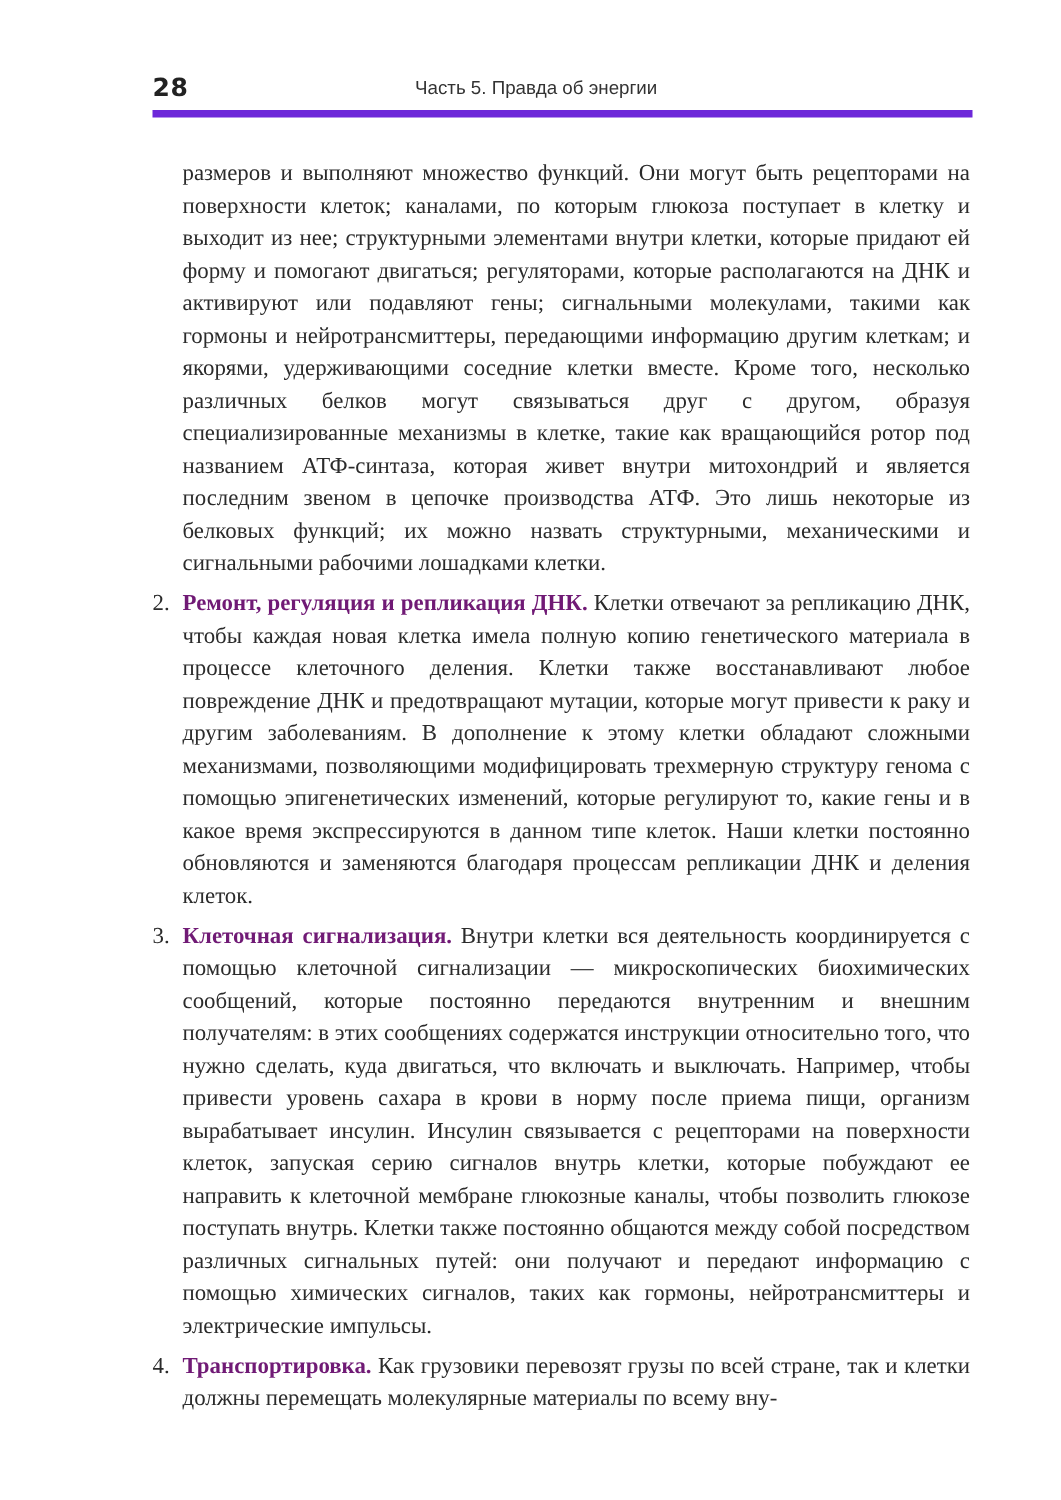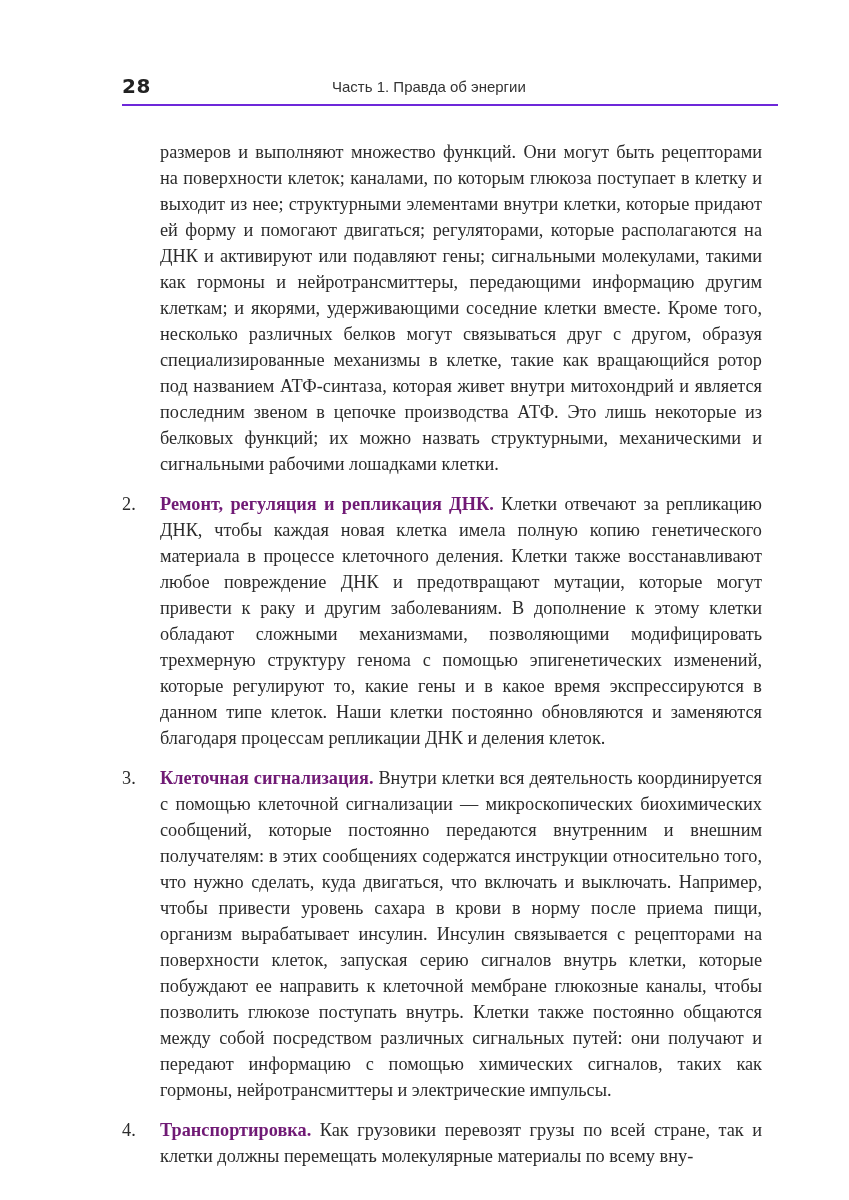--- a/index.html
+++ b/index.html
@@ -1,31 +1,31 @@
 <!DOCTYPE html>
 <html><head>
 <meta charset="utf-8">
 <style>
   html, body { margin: 0; padding: 0; background: #ffffff; }
   body { width: 849px; height: 1200px; position: relative; overflow: hidden; color: #2a2a2a; }
-  .header { position: absolute; left: 122px; top: 72px; width: 656px; height: 32px; border-bottom: 2px solid #6d28d9; }
+  .header { position: absolute; left: 122px; top: 56px; width: 656px; height: 32px; border-bottom: 6px solid #6d28d9; }
   .page-num { position: absolute; left: 0; top: 2px; font-family: "DejaVu Sans", sans-serif; font-weight: bold; font-size: 20px; color: #222; letter-spacing: 0.5px; }
   .running-title { position: absolute; left: 210px; top: 6px; font-family: "Liberation Sans", sans-serif; font-size: 15px; color: #333; }
   .content { position: absolute; left: 146px; top: 125px; width: 630px; font-family: "Liberation Serif", serif; font-size: 18.3px; line-height: 26px; text-align: justify; color: #2b2b2b; }
-  .content p { margin: 14px; text-indent: 0; }
+  .content p { margin: 0; text-indent: 0; }
   .item { position: relative; margin-top: 6px; }
   .item .num { position: absolute; left: -24px; top: 0; }
   .item b { font-weight: bold; color: #701a75; }
 </style>
 </head>
 <body>
 
 <div class="header">
   <span class="page-num">28</span>
-  <span class="running-title">Часть 1. Правда об энергии</span>
+  <span class="running-title">Часть 5. Правда об энергии</span>
 </div>
 
 <div class="content">
   <p>размеров и выполняют множество функций. Они могут быть рецепторами на поверхности клеток; каналами, по которым глюкоза поступает в клетку и выходит из нее; структурными элементами внутри клетки, которые придают ей форму и помогают двигаться; регуляторами, которые располагаются на ДНК и активируют или подавляют гены; сигнальными молекулами, такими как гормоны и нейротрансмиттеры, передающими информацию другим клеткам; и якорями, удерживающими соседние клетки вместе. Кроме того, несколько различных белков могут связываться друг с другом, образуя специализированные механизмы в клетке, такие как вращающийся ротор под названием АТФ-синтаза, которая живет внутри митохондрий и является последним звеном в цепочке производства АТФ. Это лишь некоторые из белковых функций; их можно назвать структурными, механическими и сигнальными рабочими лошадками клетки.</p>
 
   <div class="item">
     <span class="num">2.</span>
     <p><b>Ремонт, регуляция и репликация ДНК.</b><span> Клетки отвечают за репликацию ДНК, чтобы каждая новая клетка имела полную копию генетического материала в процессе клеточного деления. Клетки также восстанавливают любое повреждение ДНК и предотвращают мутации, которые могут привести к раку и другим заболеваниям. В дополнение к этому клетки обладают сложными механизмами, позволяющими модифицировать трехмерную структуру генома с помощью эпигенетических изменений, которые регулируют то, какие гены и в какое время экспрессируются в данном типе клеток. Наши клетки постоянно обновляются и заменяются благодаря процессам репликации ДНК и деления клеток.</span></p>
   </div>
 

